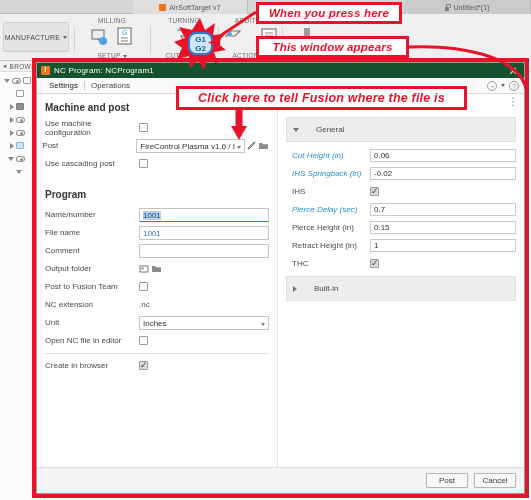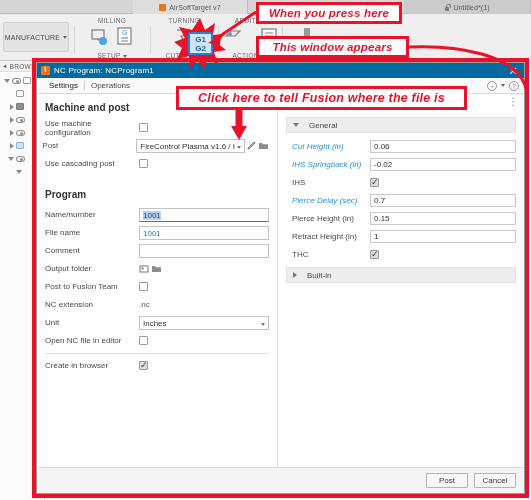--- a/index.html
+++ b/index.html
@@ -103,21 +103,21 @@
   .tnode.doc { background:#fff; }
   .tnode.blue { background:#cfe3f5; border-color:#8fb6d8; }
 
   
   #nc-dialog {
     position:absolute; left:36px; top:62px; width:489px; height:432px;
     background:#ffffff; border:1px solid #9a9a9a;
     box-shadow:0 1px 4px rgba(0,0,0,.25);
   }
   #dlg-title {
-    height:15px; background:#0369a1; display:flex; align-items:center;
+    height:15px; background:#14532d; display:flex; align-items:center;
     padding:0 4px; gap:4px; color:#ffffff; font-size:8px; letter-spacing:.2px;
   }
   #dlg-app-ico {
     width:9px; height:9px; background:#e8761f; border-radius:1px;
     position:relative; flex:none;
   }
   #dlg-app-ico::after {
     content:"!"; position:absolute; left:3px; top:-1px; font-size:8px;
     color:#fff; font-weight:bold; line-height:10px;
   }
@@ -184,22 +184,22 @@
     border-left:2.5px solid transparent; border-right:2.5px solid transparent;
     border-top:3px solid #777;
   }
   .statictext { font-size:8px; color:#555; }
   .mini-ico { width:11px; height:11px; flex:none; position:relative; }
 
   .sep-line { height:1px; background:#e0e0e0; margin:4px 0 3px 0; }
 
   
   .grp-head {
-    height:16px; background:#ededed; border:1px solid #e0e0e0;
-    display:flex; align-items:center; gap:10px; padding-left:6px;
+    height:25px; background:#ededed; border:1px solid #e0e0e0;
+    display:flex; align-items:center; gap:17px; padding-left:6px;
     font-size:8px; color:#4a4a4a; margin-bottom:5px;
   }
   .grp-head.collapsed { margin-top:5px; }
   .tri-sm-dn {
     width:0; height:0; border-left:3px solid transparent;
     border-right:3px solid transparent; border-top:4px solid #777;
   }
   .tri-sm-rt {
     width:0; height:0; border-top:3px solid transparent;
     border-bottom:3px solid transparent; border-left:4px solid #777;
@@ -236,21 +236,21 @@
   }
   #note-press { left:256px; top:2px; width:146px; height:22px; font-size:11.5px; }
   #note-appears { left:256px; top:36px; width:153px; height:22px; font-size:11.5px; }
   #note-click { left:176px; top:86px; width:291px; height:24px; font-size:12.5px; }
 
   svg.ann { position:absolute; left:0; top:0; width:531px; height:500px; pointer-events:none; }
 
   #starburst { position:absolute; left:174px; top:18px; width:52px; height:52px; }
   #g1g2-btn {
     position:absolute; left:188px; top:32px; width:25px; height:23px;
-    background:#cfe6f7; border:2px solid #2a7fd4; border-radius:2px;
+    background:#cfe6f7; border:2px solid #2a7fd4; border-radius:8px;
     color:#1d5f9e; font-size:8px; font-weight:bold; line-height:9px;
     display:flex; flex-direction:column; align-items:center; justify-content:center;
   }
 </style>
 </head>
 <body>
 
 <div id="app-titlebar">
   <div class="tb-tab" id="doc-tab">
     <span class="cube-ico"></span>

